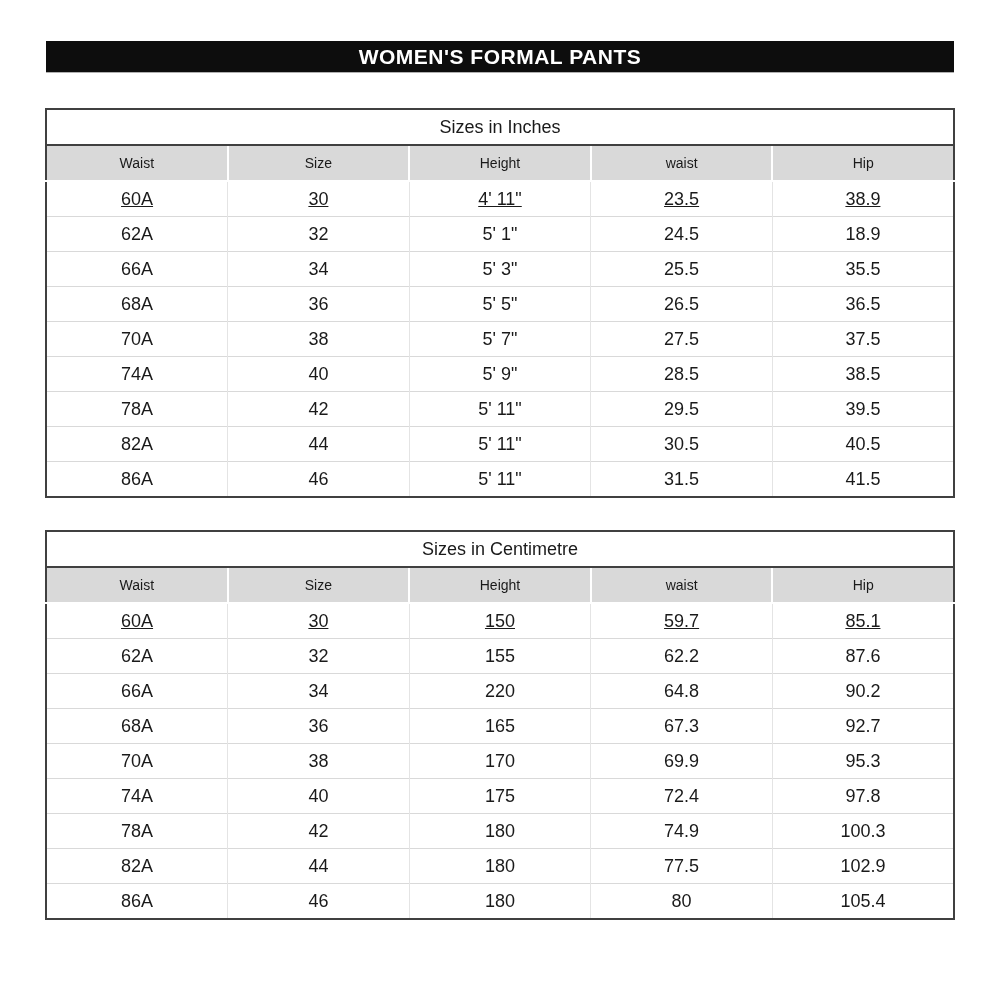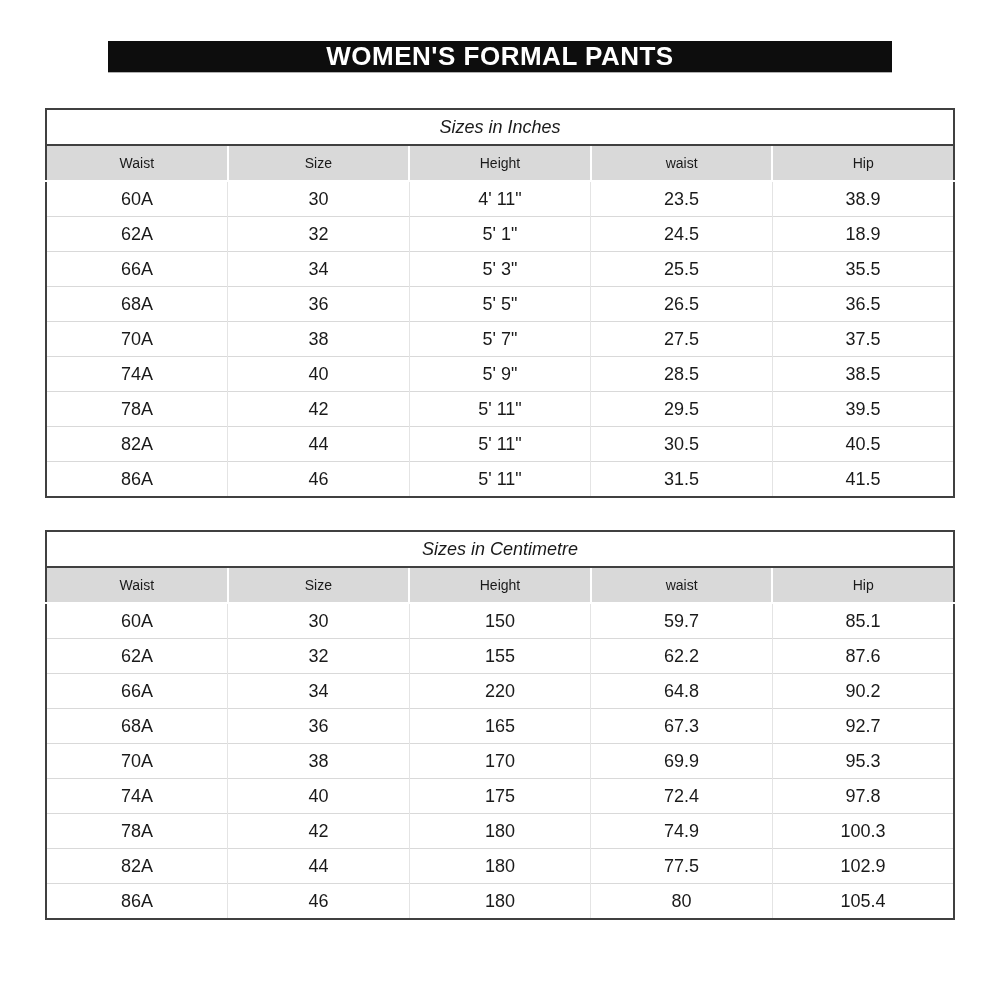--- a/index.html
+++ b/index.html
@@ -10,28 +10,28 @@
     height: 1000px;
     font-family: "Liberation Sans", sans-serif;
     color: #1a1a1a;
   }
   .page {
     width: 1000px;
     height: 1000px;
     overflow: hidden;
   }
   .banner {
-    width: 784px;
+    width: 908px;
     margin: 41px auto 0 auto;
     background: #0d0d0d;
     color: #ffffff;
     height: 31px;
     line-height: 31px;
     text-align: center;
-    font-size: 26px;
+    font-size: 21px;
     font-weight: bold;
     letter-spacing: 0.5px;
     box-shadow: 0 1px 0 #b0b0b0;
   }
   table.size-table {
     width: 910px;
     margin: 36px auto 0 auto;
     border-collapse: collapse;
     table-layout: fixed;
     text-align: center;
@@ -41,39 +41,39 @@
     margin-top: 32px;
   }
   table.size-table {
     border: 2px solid #404040;
   }
   tr.title-row td {
     height: 32px;
     border-bottom: 2px solid #404040;
     font-size: 18px;
     background: #ffffff;
-    font-style: italic;
   }
   tr.header-row th {
     height: 32px;
     background: #d9d9d9;
     font-weight: normal;
     font-size: 14px;
     border-bottom: 2px solid #ffffff;
   }
   tr.header-row th + th {
     border-left: 2px solid #ffffff;
   }
   tbody.data-rows td {
     height: 32px;
     border-top: 1px solid #d9d9d9;
     border-left: 1px solid #e4e4e4;
   }
   tbody.data-rows tr:first-child td {
     border-top: none;
+    text-decoration: underline;
   }
   tbody.data-rows td:first-child {
     border-left: none;
   }
 </style>
 </head>
 <body>
 
 <div class="page">
 

